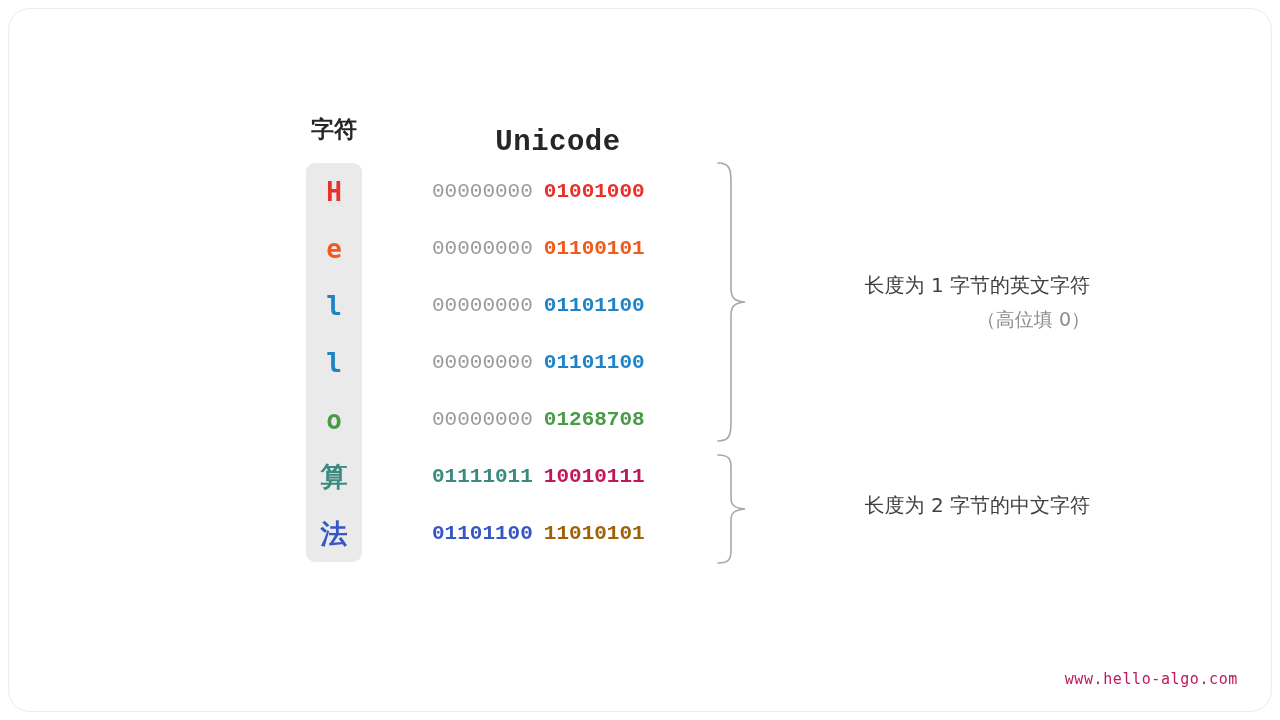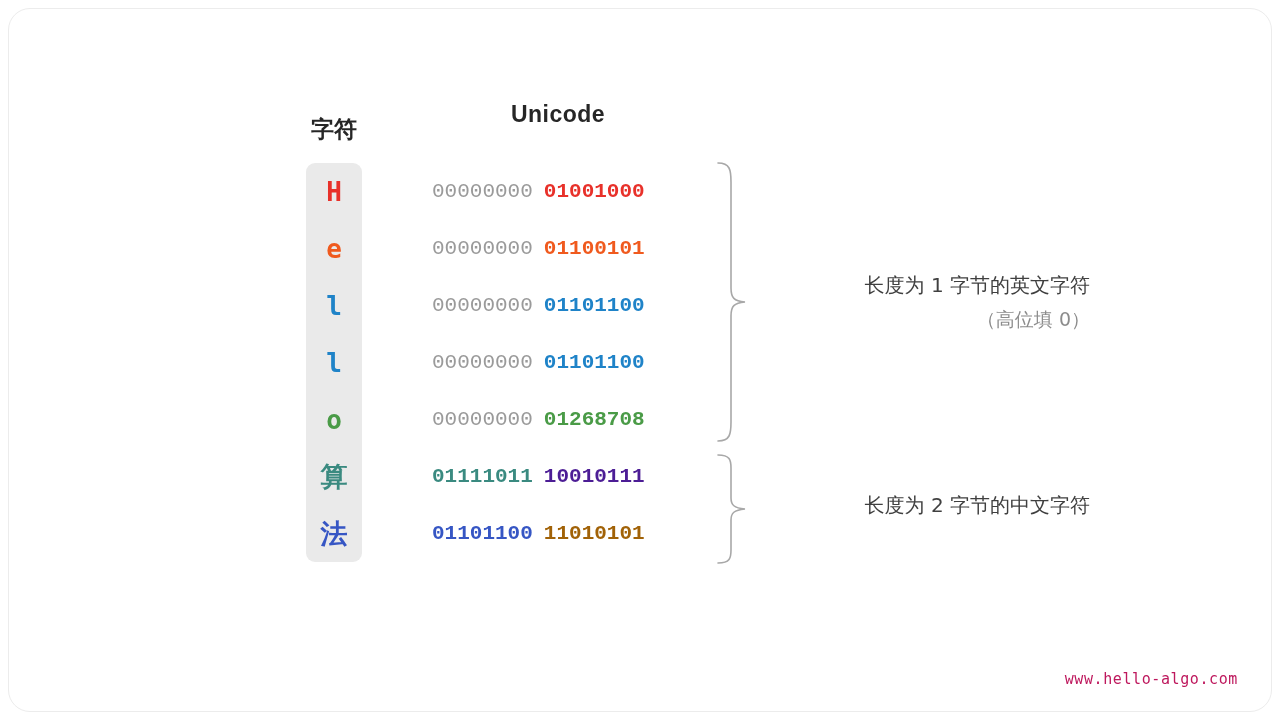--- a/index.html
+++ b/index.html
@@ -44,25 +44,25 @@
   #header-char {
     left: 306px;
     top: 114px;
     width: 56px;
     text-align: center;
     font-size: 23px;
     font-family: "Liberation Sans", "DejaVu Sans", sans-serif;
   }
   #header-unicode {
     left: 432px;
-    top: 101px;
+    top: 126px;
     width: 252px;
     text-align: center;
-    font-size: 23px;
-    font-family: Liberation Sans, sans-serif;
+    font-size: 29px;
+    font-family: Liberation Mono, monospace;
     letter-spacing: 0.5px;
   }
 
   
   #char-column {
     position: absolute;
     left: 306px;
     top: 163px;
     width: 56px;
     height: 399px;
@@ -175,21 +175,21 @@
       <div class="char-cell" style="top: 391px; left: 306px; position: absolute; color: rgb(74, 155, 71);">o</div>
       <div class="char-cell cjk" style="top: 448px; left: 306px; position: absolute; color: rgb(58, 138, 128);">算</div>
       <div class="char-cell cjk" style="top: 505px; left: 306px; position: absolute; color: rgb(54, 86, 196);">法</div>
     </div>
   <div id="bin-rows">
       <div class="bin-row" style="top: 163px;"><span class="byte-hi">00000000</span><span class="byte-gap"></span><span class="byte-lo" style="color: rgb(232, 49, 42);">01001000</span></div>
       <div class="bin-row" style="top: 220px;"><span class="byte-hi">00000000</span><span class="byte-gap"></span><span class="byte-lo" style="color: rgb(240, 90, 30); text-align: center;">01100101</span></div>
       <div class="bin-row" style="top: 277px;"><span class="byte-hi">00000000</span><span class="byte-gap"></span><span class="byte-lo" style="color: rgb(31, 131, 200);">01101100</span></div>
       <div class="bin-row" style="top: 334px;"><span class="byte-hi">00000000</span><span class="byte-gap"></span><span class="byte-lo" style="color: rgb(31, 131, 200);">01101100</span></div>
       <div class="bin-row" style="top: 391px;"><span class="byte-hi">00000000</span><span class="byte-gap"></span><span class="byte-lo" style="color: rgb(74, 155, 71);">01268708</span></div>
-      <div class="bin-row" style="top: 448px;"><span class="byte-hi filled" style="color: rgb(58, 138, 128);">01111011</span><span class="byte-gap"></span><span class="byte-lo" style="color: #4c1d95;">10010111</span></div>
+      <div class="bin-row" style="top: 448px;"><span class="byte-hi filled" style="color: rgb(58, 138, 128);">01111011</span><span class="byte-gap"></span><span class="byte-lo" style="color: #be185d;">10010111</span></div>
       <div class="bin-row" style="top: 505px;"><span class="byte-hi filled" style="color: rgb(54, 86, 196);">01101100</span><span class="byte-gap"></span><span class="byte-lo" style="color: #a16207;">11010101</span></div>
     </div>
 
   <svg class="brace" id="brace-1" style="left:714px; top:160px;" width="36" height="284" viewBox="0 0 36 284">
     <path d="M4 3 C 16 3, 17 10, 17 22 L 17 128 C 17 138, 20 141, 31 142 C 20 143, 17 146, 17 156 L 17 262 C 17 274, 16 281, 4 281" fill="none" stroke="#a8a8a8" stroke-width="1.6" stroke-linecap="round"></path>
   </svg>
 
   <svg class="brace" id="brace-2" style="left:714px; top:452px;" width="36" height="114" viewBox="0 0 36 114">
     <path d="M4 3 C 16 3, 17 8, 17 16 L 17 46 C 17 53, 20 56, 31 57 C 20 58, 17 61, 17 68 L 17 98 C 17 106, 16 111, 4 111" fill="none" stroke="#a8a8a8" stroke-width="1.6" stroke-linecap="round"></path>
   </svg>

